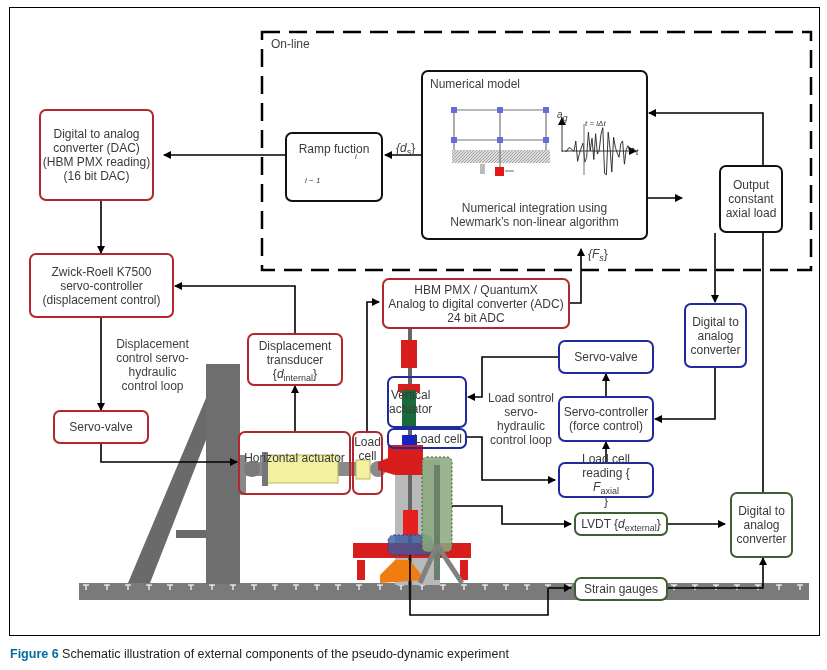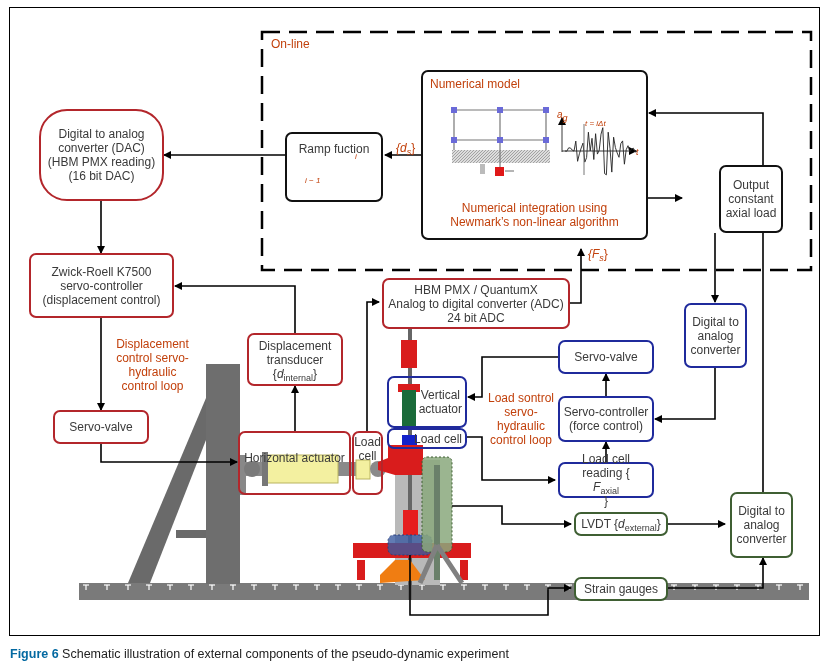--- a/index.html
+++ b/index.html
@@ -5,21 +5,21 @@
   html, body { margin:0; padding:0; background:#ffffff; }
   body { width:827px; height:670px; position:relative; overflow:hidden; font-family:"Liberation Sans", sans-serif; }
   #frame { position:absolute; left:9px; top:7px; width:811px; height:629px; border:1.5px solid #000; box-sizing:border-box; }
   svg#diagram { position:absolute; left:0; top:0; width:827px; height:670px; }
   .box { position:absolute; box-sizing:border-box; border-radius:7px; background:#fff; display:flex; align-items:center; justify-content:center; text-align:center; font-size:12px; line-height:14px; color:#3a3a3a; }
   .red { border:2.5px solid #b3262b; }
   .blue { border:2.5px solid #1f2a9c; }
   .green { border:2.5px solid #3f5f33; }
   .black { border:2.5px solid #111; }
   .trans { background:transparent; }
-  .label { position:absolute; text-align:center; font-size:12px; line-height:14px; color:#c2410c; }
+  .label { position:absolute; text-align:center; font-size:12px; line-height:14px; color:#404040; }
   .it { font-style:italic; }
   sub { font-size:9px; vertical-align:-3px; line-height:0; }
   #caption { position:absolute; left:10px; top:647px; font-size:12.5px; font-weight:bold; color:#222; white-space:nowrap; }
   #caption .fig { color:#0369a1; }
   #caption .txt { font-weight:normal; color:#222; }
   .multi span { display:block; }
 </style>
 </head>
 <body>
 
@@ -218,21 +218,21 @@
       <line x1="562" y1="151" x2="636" y2="151" marker-end="url(#arr)"></line>
       <line x1="562" y1="152" x2="562" y2="118" marker-end="url(#arr)"></line>
       <polyline id="quake" points="565.0,151.0 566.8,151.2 568.6,147.9 570.4,147.9 572.2,150.1 574.0,151.1 575.8,141.1 577.6,161.3 579.4,153.7 581.2,148.0 583.0,143.1 584.8,162.1 586.6,157.6 588.4,132.2 590.2,150.9 592.0,138.3 593.8,159.5 595.6,133.7 597.4,154.1 599.2,150.3 601.0,134.2 602.8,127.7 604.6,173.6 606.4,174.8 608.2,132.2 610.0,148.3 611.8,172.1 613.6,137.2 615.4,147.6 617.2,153.0 619.0,157.3 620.8,143.6 622.6,140.9 624.4,164.2 626.2,149.7 628.0,145.7 629.8,151.8 631.6,148.9 633.4,148.2 635.2,152.1 637.0,151.0"></polyline>
       <line x1="584" y1="124" x2="584" y2="175" stroke="#666"></line>
     </g>
   </g>
 </svg>
 
 <div class="label" style="left:271px;top:37px;text-align:left;">On-line</div>
 
-<div class="box red multi" style="left:39px;top:109px;width:125px;height:92px;border-radius:28px;">
+<div class="box red multi" style="left:39px;top:109px;width:115px;height:92px;">
   <div>
     <span>Digital to analog</span>
     <span>converter (DAC)</span>
     <span>(HBM PMX reading)</span>
     <span>(16 bit DAC)</span>
   </div>
 </div>
 
 <div class="box black" style="left:285px;top:132px;width:98px;height:70px;align-items:flex-start;padding-top:8px;">
   <span>Ramp fuction</span>
@@ -301,21 +301,21 @@
   <span>Horizontal actuator</span>
 </div>
 
 <div class="box red trans multi" style="left:352px;top:431px;width:31px;height:64px;align-items:flex-start;padding-top:2px;">
   <div>
     <span>Load</span>
     <span>cell</span>
   </div>
 </div>
 
-<div class="box blue trans multi" style="left:387px;top:376px;width:80px;height:52px;justify-content:flex-end;padding-right:3px;">
+<div class="box blue trans multi" style="left:387px;top:376px;width:80px;height:52px;justify-content:flex-start;padding-right:3px;">
   <div>
     <span>Vertical</span>
     <span>actuator</span>
   </div>
 </div>
 
 <div class="box blue trans" style="left:387px;top:428px;width:80px;height:21px;justify-content:flex-end;padding-right:3px;">
   <span>Load cell</span>
 </div>
 

